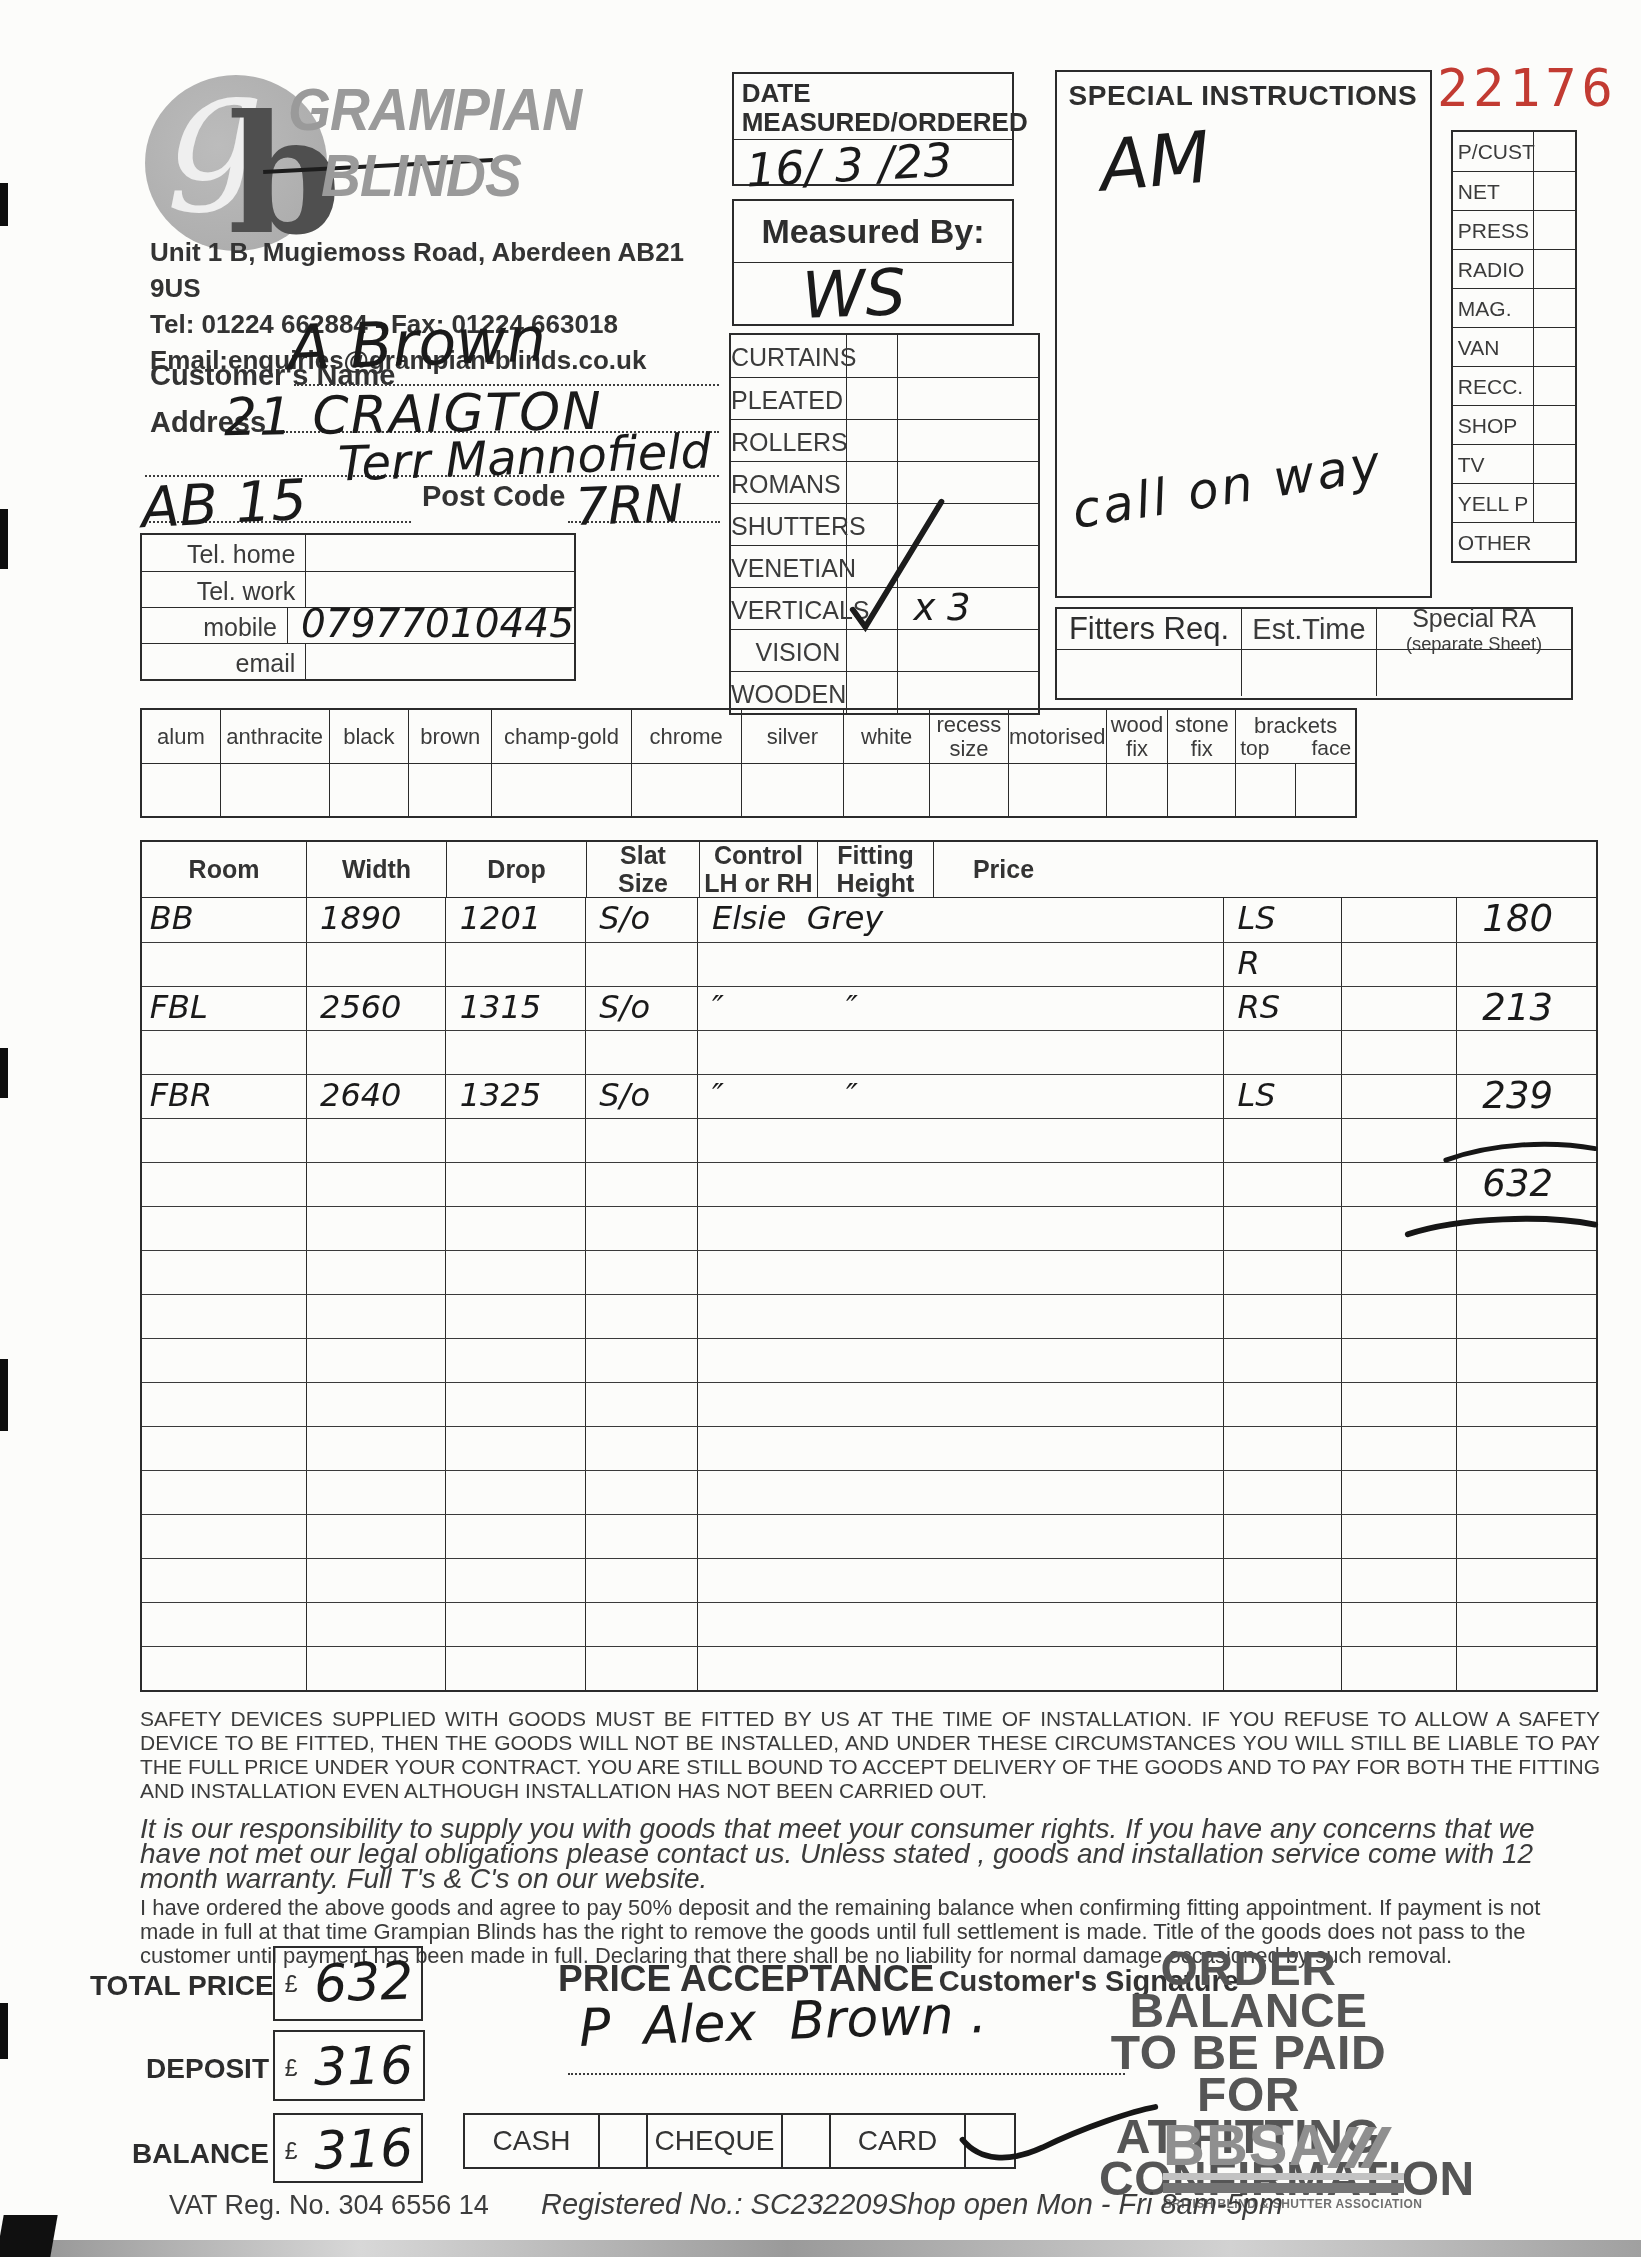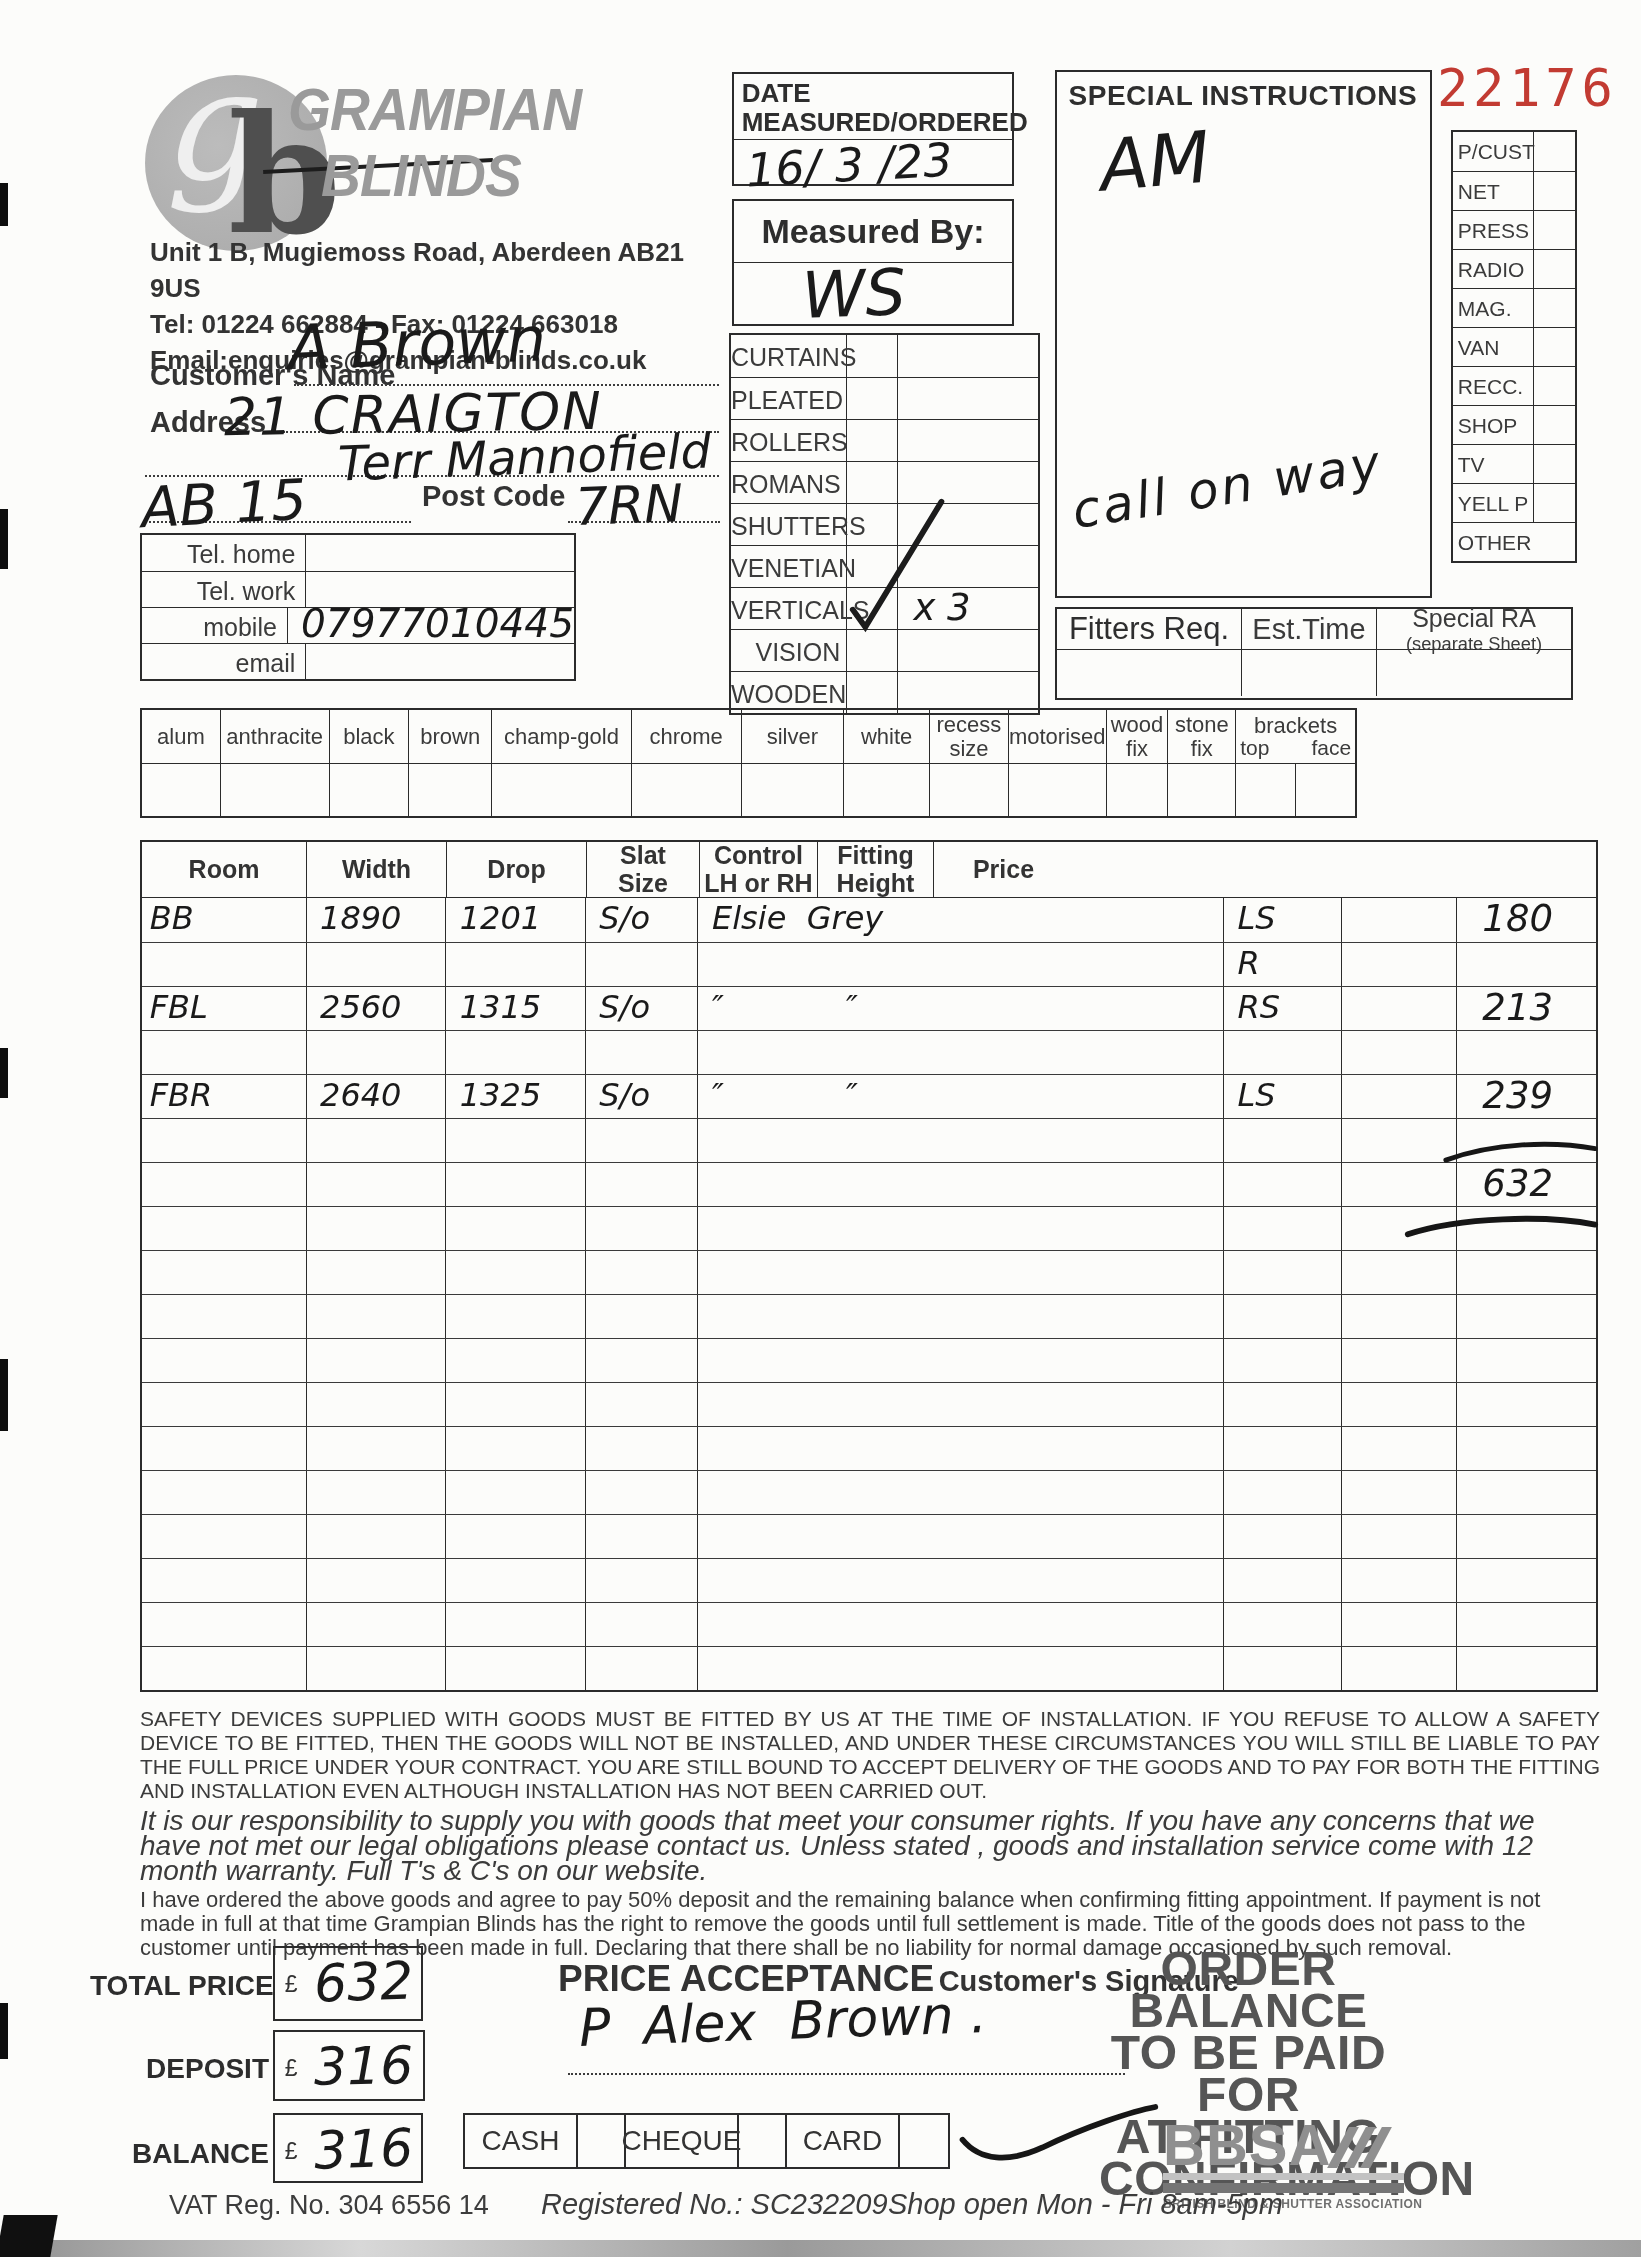--- a/index.html
+++ b/index.html
@@ -71,35 +71,35 @@
   .ot-hcell{display:flex;align-items:center;justify-content:center;font-weight:bold;font-size:25px;color:#333;border-left:1.9px solid #2b2b2b;white-space:pre-line;text-align:center;line-height:1.1}
   .ot-hcell:first-child{border-left:none}
   .ot-row{display:flex;height:44px;border-top:1.9px solid #3a3a3a}
   .ot-row:first-child{border-top:none}
   .ot-cell{border-left:1.9px solid #2b2b2b;font-size:32px;line-height:41px;padding-left:13.5px;overflow:visible;white-space:pre}
   .ot-cell:first-child{border-left:none;padding-left:7.7px}
   .w0{width:164px}.w1{width:140px}.w2{width:140px}.w3{width:113px}.w4{width:527px}.w5{width:118px}.w6{width:116px}.w7{width:140px}
   .ot-cell.w7{font-size:37px;padding-left:25px}
   
   .terms{position:absolute;left:140px;top:1707px;width:1460px;color:#3b3b3b}
-  .terms .p1{font-size:21px;line-height:24px;text-align:justify;margin-bottom:5px}
+  .terms .p1{font-size:21px;line-height:24px;text-align:justify;margin-bottom:13px}
   .terms .p2{font-size:28px;line-height:25px;font-style:italic;margin-bottom:4.8px}
   .terms .p3{font-size:22px;line-height:24px}
   
   .tot-label{position:absolute;left:90px;width:179px;text-align:right;font-weight:bold;font-size:28px;color:#2d2d2d;white-space:nowrap}
   .tot-box{position:absolute;border:2.9px solid #2b2b2b}
   .pound{position:absolute;left:9.7px;top:23px;font-size:23px;color:#333}
   .tot-val{position:absolute;left:39px;top:0px;font-size:52px;line-height:68px}
   
   .pa-title{font-weight:bold;font-size:37px;color:#333}
   .pa-sub{font-weight:bold;font-size:29px;color:#333}
   
   .pay-table{position:absolute;left:463px;top:2113px;height:56px;border:2.9px solid #2b2b2b;display:flex}
   .pay-group{display:flex}
-  .pay-label{width:113px;display:flex;align-items:center;justify-content:center;font-size:28px;color:#333;border-right:2.4px solid #2b2b2b}
+  .pay-label{width:135px;display:flex;align-items:center;justify-content:center;font-size:28px;color:#333;border-right:2.4px solid #2b2b2b}
   .pay-check{width:48px;border-right:2.4px solid #2b2b2b}
   .pay-group:last-child .pay-check{border-right:none}
   
   .ob{position:absolute;left:1099px;top:1948px;width:299px;text-align:center;font-weight:bold;font-size:48px;line-height:42px;color:#555;letter-spacing:0.5px}
   
   .bbsa{position:absolute;left:1163px;top:2122px;width:241px}
   .bbsa-top{display:flex;align-items:flex-end}
   .bbsa-name{font-size:58px;font-weight:bold;color:#8f8f8f;line-height:46px;letter-spacing:1px}
   .bbsa-slash{display:inline-block;width:9.7px;height:41px;background:#8f8f8f;transform:skewX(-28deg);margin-left:6.8px}
   .bbsa-bar{width:241px}

